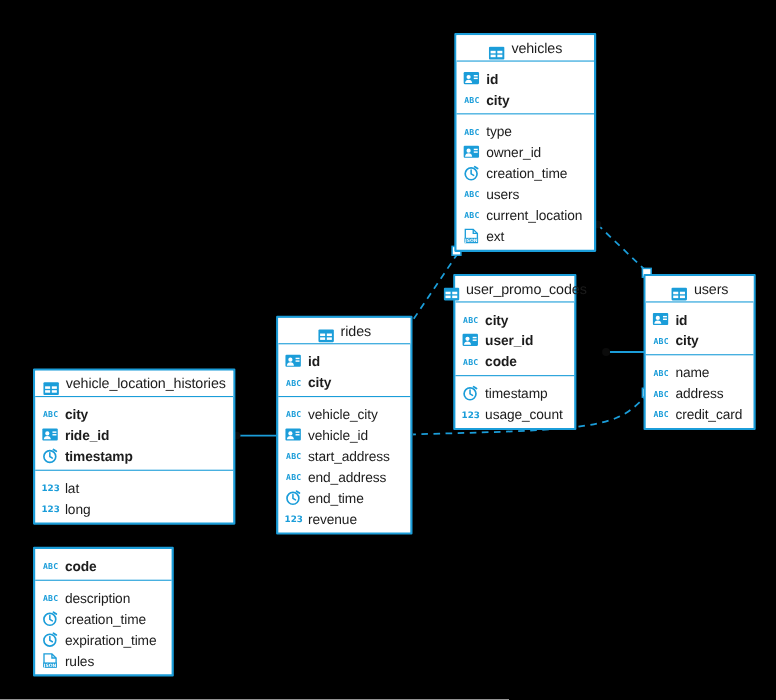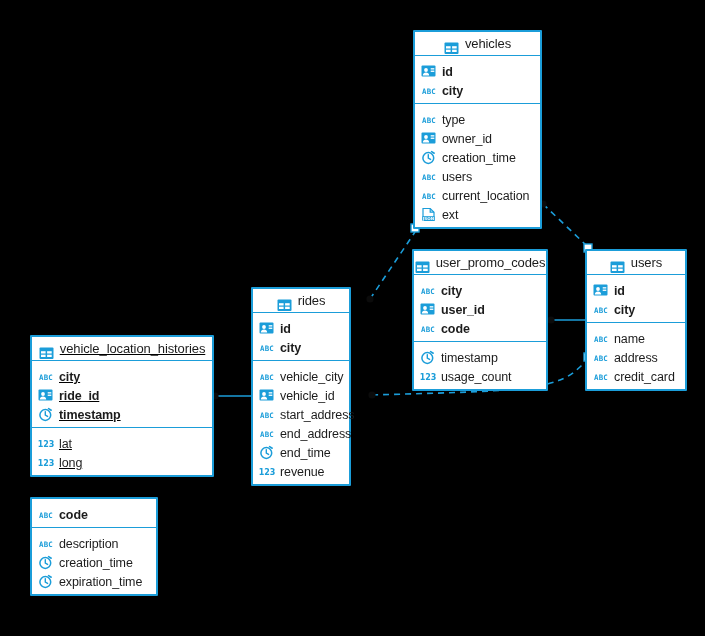--- a/index.html
+++ b/index.html
@@ -202,21 +202,21 @@
               <path d="M2 1.5 h7.2 L13 5.2 V13.5 H2 Z" fill="#ffffff" stroke="#1b9dd9" stroke-width="1.2"></path>
               <path d="M9.2 1.5 V5.2 H13" fill="none" stroke="#1b9dd9" stroke-width="1.2"></path>
               <rect x="1.4" y="9.2" width="12.2" height="4.6" fill="#1b9dd9"></rect>
               <text x="7.5" y="13" text-anchor="middle" font-family="DejaVu Sans, sans-serif" font-size="4.1" font-weight="bold" fill="#ffffff">JSON</text>
             </svg>
           </span>
           <span class="field-name">ext</span>
         </div>
       </div>
     </div>
-    <div class="entity" style="left: 412px; top: 249px; width: 136px;">
+    <div class="entity" style="left: 412px; top: 249px; width: 112px;">
       <div class="entity-header">
         <span class="ic">
           <svg width="15" height="13" viewBox="0 0 15 13">
             <rect x="0.5" y="0.5" width="14" height="11.6" rx="1" fill="#1b9dd9"></rect>
             <rect x="2" y="4.2" width="4.6" height="2.3" fill="#ffffff"></rect>
             <rect x="8.1" y="4.2" width="4.6" height="2.3" fill="#ffffff"></rect>
             <rect x="2" y="7.7" width="4.6" height="2.3" fill="#ffffff"></rect>
             <rect x="8.1" y="7.7" width="4.6" height="2.3" fill="#ffffff"></rect>
           </svg>
         </span>
@@ -328,21 +328,21 @@
         <div class="field">
           <span class="ic">
             <svg width="16" height="15" viewBox="0 0 16 15">
               <text x="8" y="10.5" text-anchor="middle" font-family="DejaVu Sans Mono, monospace" font-size="7.4" font-weight="bold" fill="#1b9dd9" letter-spacing="0.2">ABC</text>
             </svg>
           </span>
           <span class="field-name">credit_card</span>
         </div>
       </div>
     </div>
-    <div class="entity" style="left: 251px; top: 287px; width: 100px;">
+    <div class="entity" style="left: 251px; top: 287px; width: 124px;">
       <div class="entity-header">
         <span class="ic">
           <svg width="15" height="13" viewBox="0 0 15 13">
             <rect x="0.5" y="0.5" width="14" height="11.6" rx="1" fill="#1b9dd9"></rect>
             <rect x="2" y="4.2" width="4.6" height="2.3" fill="#ffffff"></rect>
             <rect x="8.1" y="4.2" width="4.6" height="2.3" fill="#ffffff"></rect>
             <rect x="2" y="7.7" width="4.6" height="2.3" fill="#ffffff"></rect>
             <rect x="8.1" y="7.7" width="4.6" height="2.3" fill="#ffffff"></rect>
           </svg>
         </span>
@@ -420,21 +420,21 @@
         <div class="field">
           <span class="ic">
             <svg width="16" height="15" viewBox="0 0 16 15">
               <text x="8" y="10.6" text-anchor="middle" font-family="DejaVu Sans, sans-serif" font-size="8" font-weight="bold" fill="#1b9dd9">123</text>
             </svg>
           </span>
           <span class="field-name">revenue</span>
         </div>
       </div>
     </div>
-    <div class="entity" style="left: 30px; top: 335px; width: 184px; text-decoration: underline;">
+    <div class="entity" style="left: 30px; top: 335px; width: 184px;">
       <div class="entity-header">
         <span class="ic">
           <svg width="15" height="13" viewBox="0 0 15 13">
             <rect x="0.5" y="0.5" width="14" height="11.6" rx="1" fill="#1b9dd9"></rect>
             <rect x="2" y="4.2" width="4.6" height="2.3" fill="#ffffff"></rect>
             <rect x="8.1" y="4.2" width="4.6" height="2.3" fill="#ffffff"></rect>
             <rect x="2" y="7.7" width="4.6" height="2.3" fill="#ffffff"></rect>
             <rect x="8.1" y="7.7" width="4.6" height="2.3" fill="#ffffff"></rect>
           </svg>
         </span>
@@ -524,15 +524,26 @@
         <div class="field">
           <span class="ic">
             <svg width="15" height="15" viewBox="0 0 15 15">
               <circle cx="7.3" cy="8" r="5.4" fill="none" stroke="#1b9dd9" stroke-width="1.5"></circle>
               <path d="M7.3 4.6 L7.3 8 L9.6 9.4" fill="none" stroke="#1b9dd9" stroke-width="1.4" stroke-linecap="round"></path>
               <path d="M10.6 1.6 L13.2 3.2" stroke="#1b9dd9" stroke-width="1.6" stroke-linecap="round"></path>
             </svg>
           </span>
           <span class="field-name">expiration_time</span>
         </div>
+        <div class="field">
+          <span class="ic">
+            <svg width="15" height="15" viewBox="0 0 15 15">
+              <path d="M2 1.5 h7.2 L13 5.2 V13.5 H2 Z" fill="#ffffff" stroke="#1b9dd9" stroke-width="1.2"></path>
+              <path d="M9.2 1.5 V5.2 H13" fill="none" stroke="#1b9dd9" stroke-width="1.2"></path>
+              <rect x="1.4" y="9.2" width="12.2" height="4.6" fill="#1b9dd9"></rect>
+              <text x="7.5" y="13" text-anchor="middle" font-family="DejaVu Sans, sans-serif" font-size="4.1" font-weight="bold" fill="#ffffff">JSON</text>
+            </svg>
+          </span>
+          <span class="field-name">rules</span>
+        </div>
       </div>
     </div>
   </div>
 
 </body></html>

